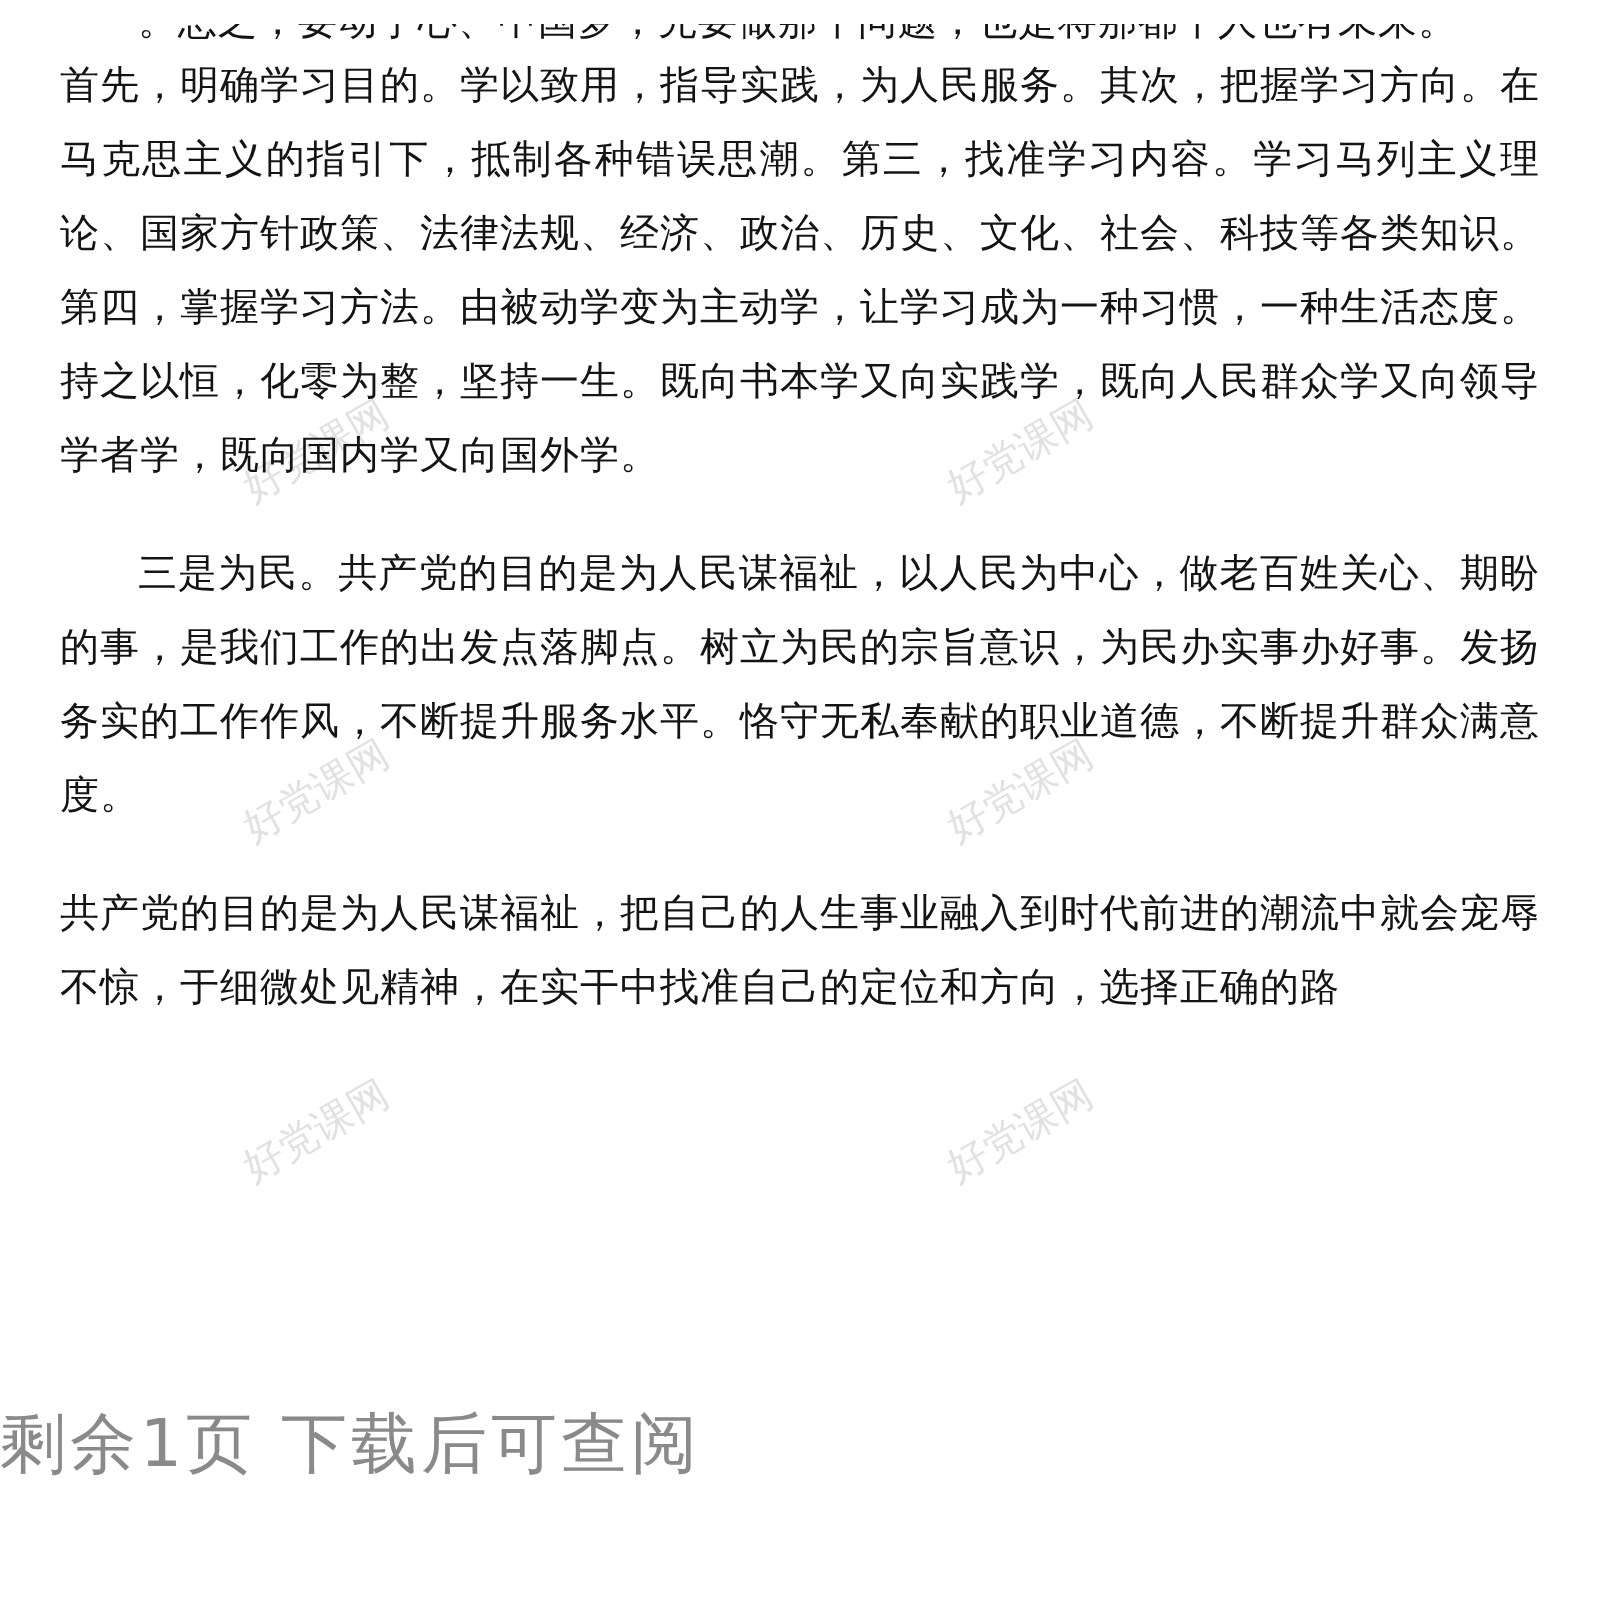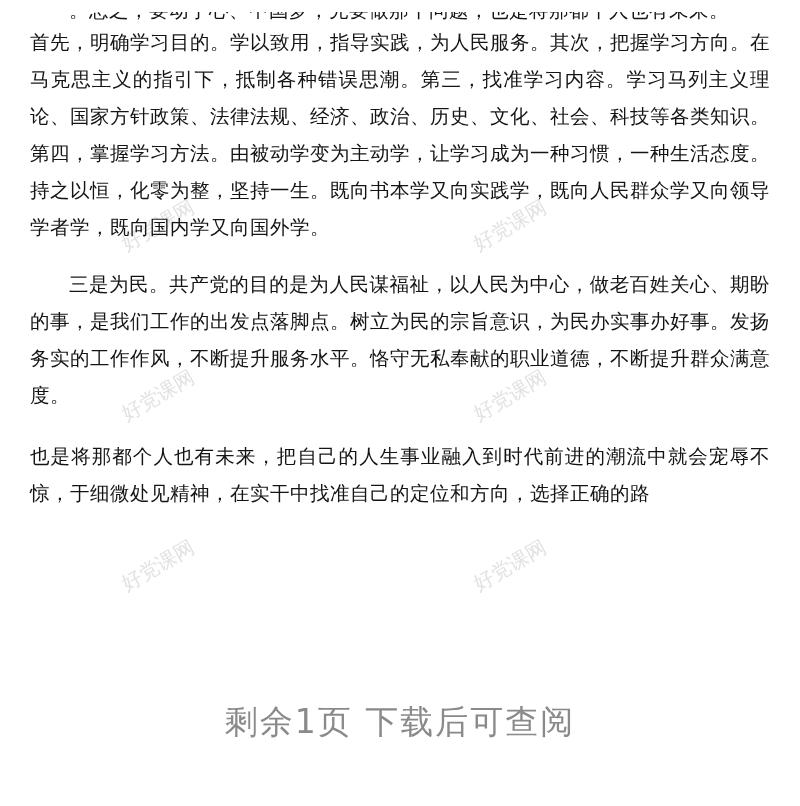--- a/index.html
+++ b/index.html
@@ -39,21 +39,20 @@
     margin: 0;
     color: #141414;
   }
 
   .para + .para {
     margin-top: 22px;
   }
 
   .para.indent {
     text-indent: 39px;
-    font-family: Liberation Mono, monospace;
   }
 
   .clipped-line {
     font-size: 19.5px;
     line-height: 37px;
     letter-spacing: 0.5px;
     color: #141414;
     text-indent: 39px;
     height: 12px;
     overflow: hidden;
@@ -83,21 +82,20 @@
   .wm3 { left: 118px; top: 382px; }
   .wm4 { left: 470px; top: 382px; }
   .wm5 { left: 118px; top: 552px; }
   .wm6 { left: 470px; top: 552px; }
 
   .footer-notice {
     position: absolute;
     left: 0;
     right: 0;
     top: 700px;
-    text-align: center;
     z-index: 3;
   }
   .footer-notice .notice-text {
     display: inline-block;
     font-family: "DejaVu Sans", "Liberation Sans", sans-serif;
     font-size: 33px;
     letter-spacing: 2px;
     color: #8a8a8a;
   }
 </style>
@@ -117,21 +115,21 @@
 
     <div class="clipped-line">
       <span>。总之，要动于心、中国梦，先要做那个问题，也是将那都个人也有未来。</span>
     </div>
 
     <p class="para">首先，明确学习目的。学以致用，指导实践，为人民服务。其次，把握学习方向。在马克思主义的指引下，抵制各种错误思潮。第三，找准学习内容。学习马列主义理论、国家方针政策、法律法规、经济、政治、历史、文化、社会、科技等各类知识。第四，掌握学习方法。由被动学变为主动学，让学习成为一种习惯，一种生活态度。持之以恒，化零为整，坚持一生。既向书本学又向实践学，既向人民群众学又向领导学者学，既向国内学又向国外学。</p>
 
     <p class="para indent">三是为民。共产党的目的是为人民谋福祉，以人民为中心，做老百姓关心、期盼的事，是我们工作的出发点落脚点。树立为民的宗旨意识，为民办实事办好事。发扬务实的工作作风，不断提升服务水平。恪守无私奉献的职业道德，不断提升群众满意度。</p>
 
 
-    <p class="para">也是将那都个人也有未来，把自己的人生事业融入到时代前进的潮流中就会宠辱不惊，于细微处见精神，在实干中找准自己的定位和方向，选择正确的路</p>
+    <p class="para">共产党的目的是为人民谋福祉，把自己的人生事业融入到时代前进的潮流中就会宠辱不惊，于细微处见精神，在实干中找准自己的定位和方向，选择正确的路</p>
 
   </div>
 
   <div class="footer-notice">
     <span class="notice-text">剩余1页  下载后可查阅</span>
   </div>
 
 </div>
 
 </body></html>

